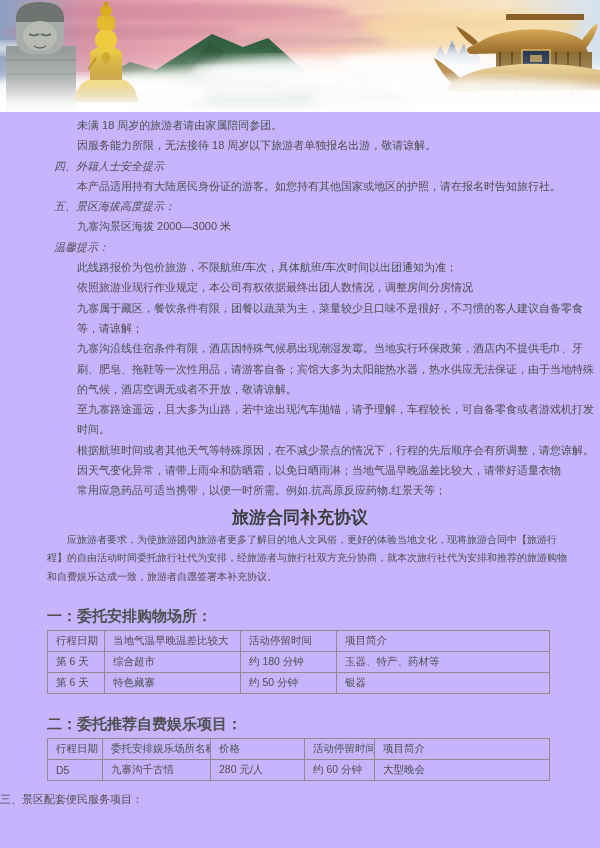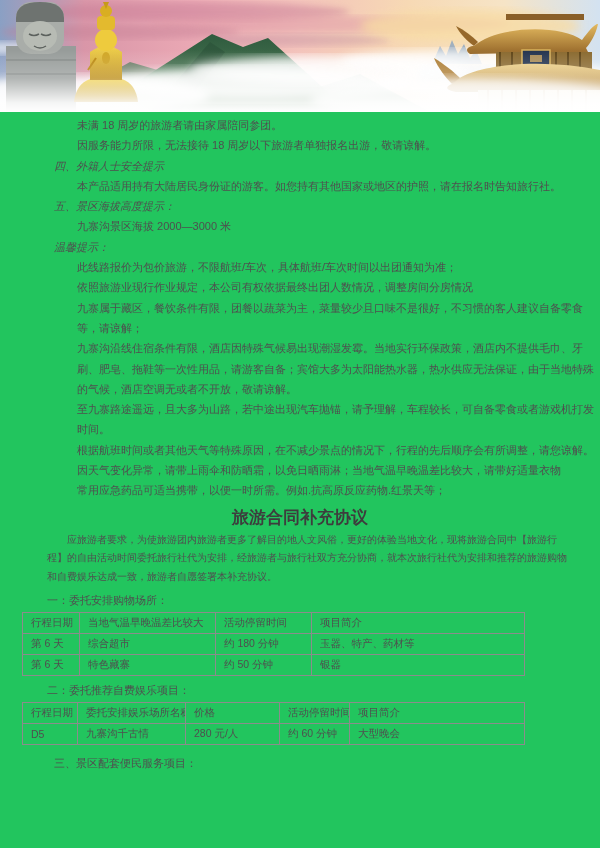--- a/index.html
+++ b/index.html
@@ -1,45 +1,45 @@
 <!DOCTYPE html>
 <html><head>
 <meta charset="utf-8">
 <style>
   html,body { margin:0; padding:0; background:#ffffff; }
   body {
     width:600px; height:848px; overflow:hidden;
     font-family:"Liberation Sans","DejaVu Sans",sans-serif;
     color:#4f4f4f;
   }
-  .page { position:relative; width:600px; height:848px; background:#22c55e; }
+  .page { position:relative; width:600px; height:848px; background:#c4b5fd; }
 
   
   .hdr { display:block; width:600px; height:112px; }
 
   
   .notes { padding-top:3px; }
   .notes p { margin:0; font-size:11px; line-height:20.3px; letter-spacing:0; }
   .l1 { padding-left:54px; padding-right:10px;font-style:italic; }
   .l2 { padding-left:77px; padding-right:6px; }
 
   
   .title {
     margin:5px 0 2px 0; text-align:center;
     font-size:17px; font-weight:bold; color:#3d3d3d;
   }
   .intro {
     margin:2px 33px 0 47px; font-size:10px; line-height:18.5px;
     text-indent:2em;
   }
-  .seclabel { margin:7px 0 4px 0; padding-left:47px; font-size:11px; }
-  .seclabel3 { margin:11px 0 0 0; padding-left:54px; font-size:11px; }
+  .seclabel { margin:21px 0 4px 0; padding-left:47px; font-size:15px;font-weight:bold; }
+  .seclabel3 { margin:11px 0 0 0; font-size:11px; }
 
   table {
-    border-collapse:collapse; margin-left:22px; width:502px;
+    border-collapse:collapse; margin-left:47px; width:502px;
     table-layout:fixed; font-size:10.5px; color:#4f4f4f;
   }
   th,td {
     border:1px solid #8c8c8c; padding:3px 2px 3px 8px;
     text-align:left; font-weight:normal; height:14px;
     white-space:nowrap; overflow:hidden;
   }
   .t2 { margin-top:1px; }
 </style>
 </head>

